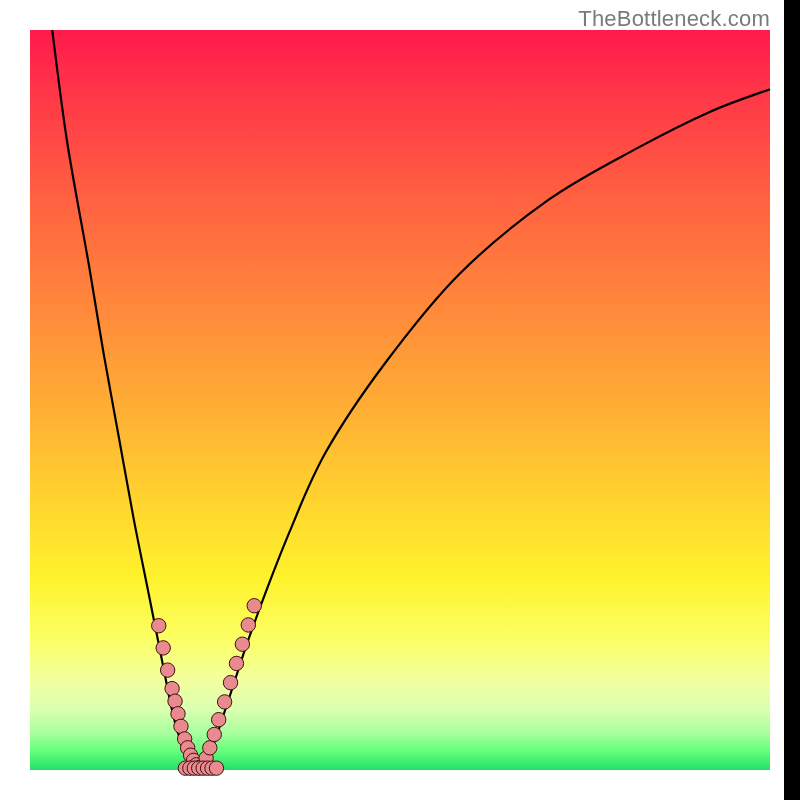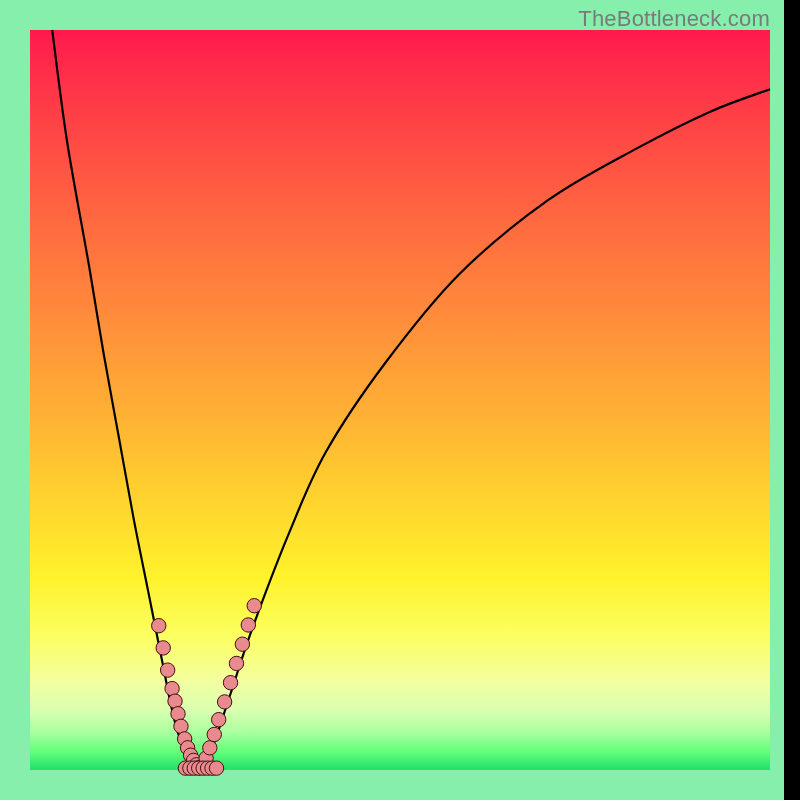--- a/index.html
+++ b/index.html
@@ -10,21 +10,21 @@
     background: #000;
     font-family: Arial, Helvetica, sans-serif;
     overflow: hidden;
   }
   .frame {
     position: absolute;
     top: 0;
     left: 0;
     width: 784px;
     height: 800px;
-    background: #86efac;
+    background: #ffffff;
   }
   .plot-bg {
     position: absolute;
     top: 30px;
     left: 30px;
     width: 740px;
     height: 740px;
     background: linear-gradient(
       to bottom,
       #ff1a4d 0%,

